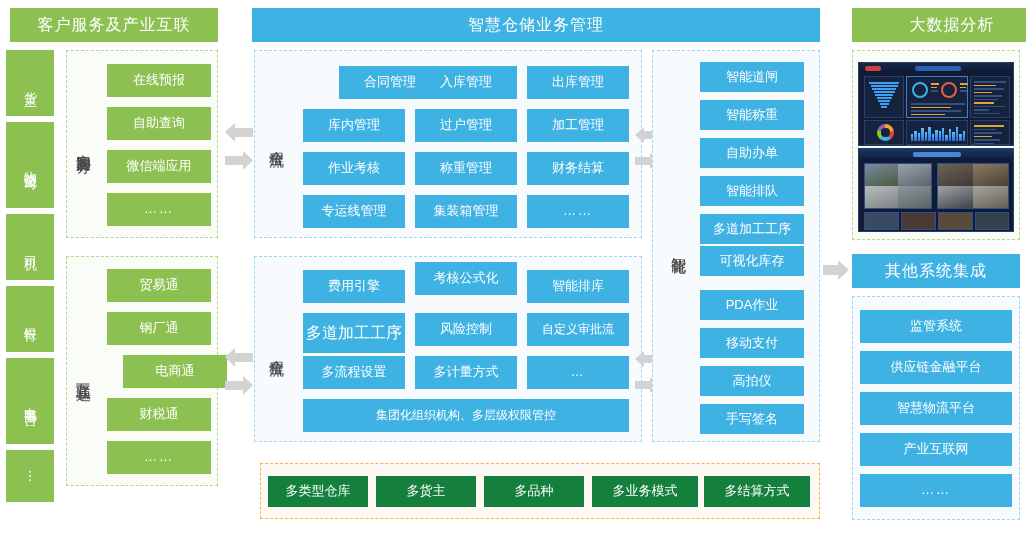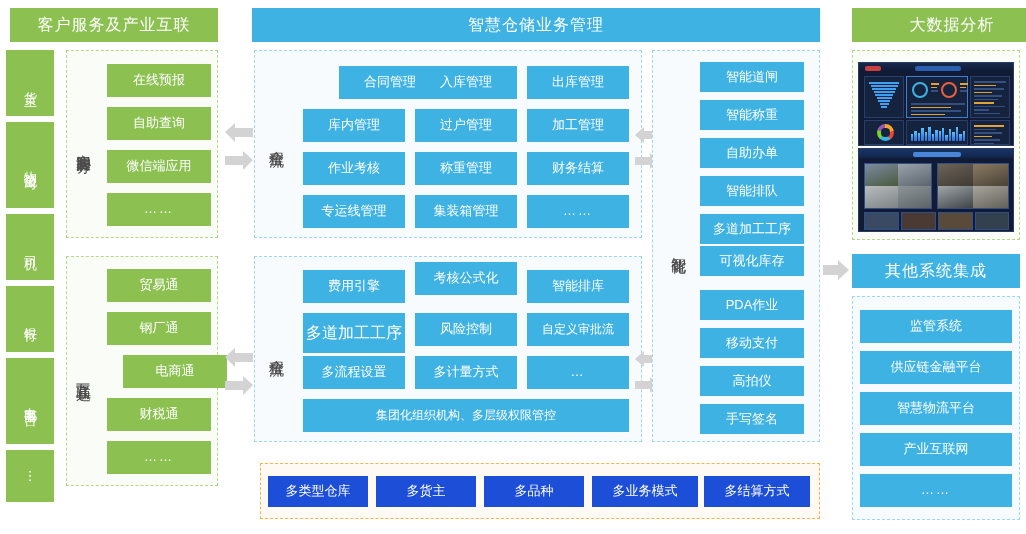--- a/index.html
+++ b/index.html
@@ -19,21 +19,21 @@
   .hdr.green{background:#8cc152;}
   .hdr.blue{background:#3fb2e4;}
 
   .tile{
     display:flex;align-items:center;justify-content:center;
     color:#ffffff;box-sizing:border-box;text-align:center;
     line-height:1.1;
   }
   .tile.green{background:#8cc152;font-size:13px;}
   .tile.blue{background:#3fb2e4;font-size:13px;}
-  .tile.orange{background:#1d4ed8;font-size:13px;}
+  .tile.orange{background:#15803d;font-size:13px;}
   .tile.dots{letter-spacing:2px;}
 
   .dashed{
     position:absolute;box-sizing:border-box;
   }
   .dashed.green{border:1px dashed #b5d98a;background:#fafcf7;}
   .dashed.blue{border:1px dashed #9fd6f2;background:#f7fbfe;}
   .dashed.orange{border:1px dashed #f5b44a;background:#fefaf3;}
 
   .vlabel{

